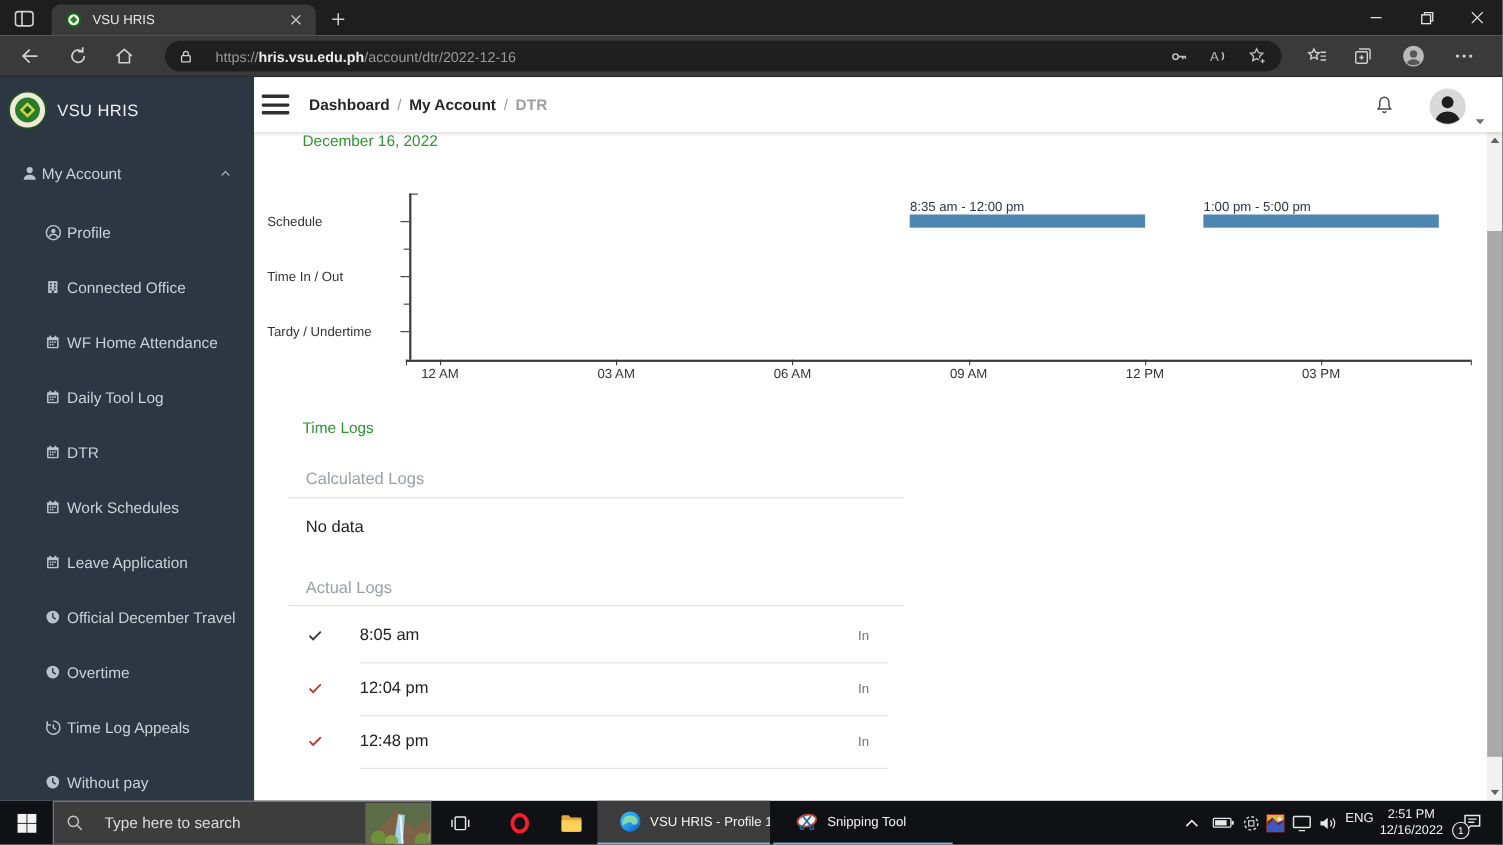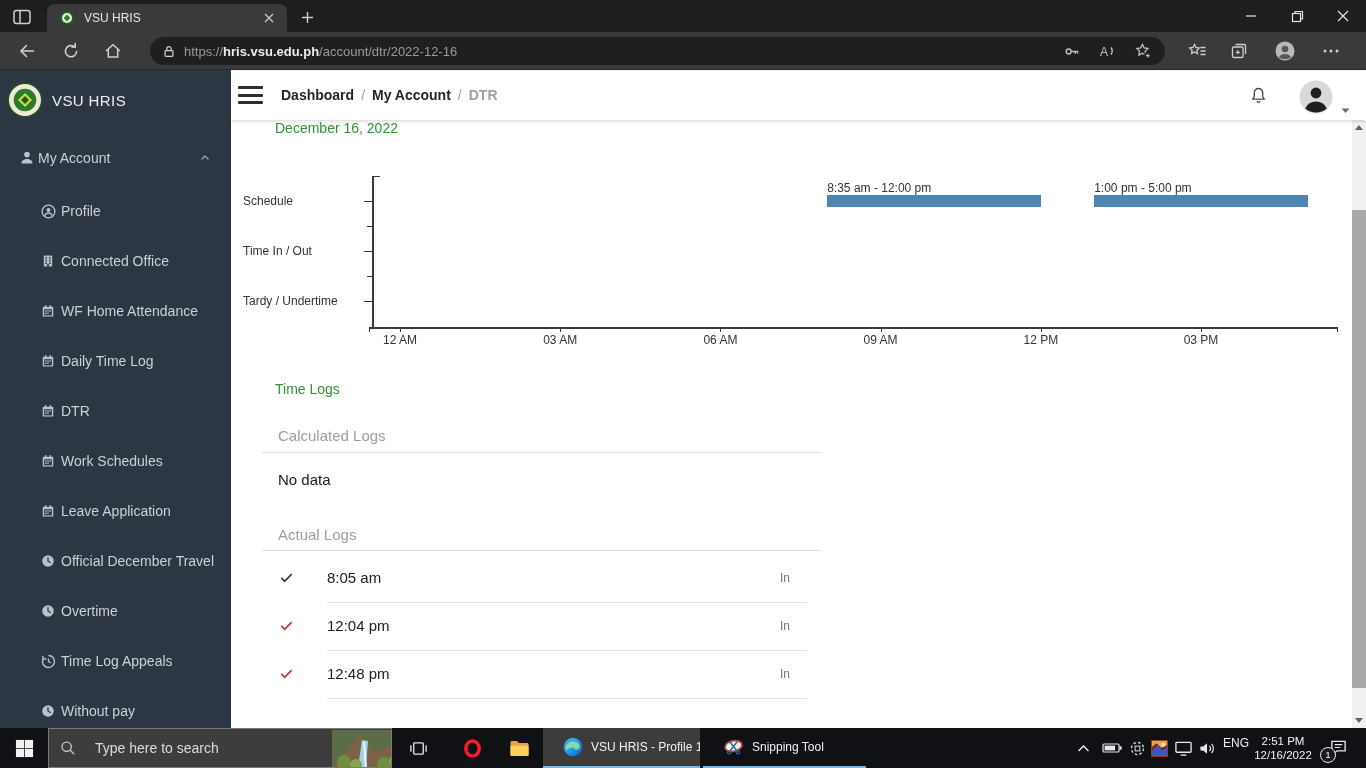--- a/index.html
+++ b/index.html
@@ -12,21 +12,21 @@
   .tab{position:absolute;left:47px;top:4px;width:240px;height:28px;background:#3a3a3a;border-radius:8px 8px 0 0;display:flex;align-items:center;}
   .favicon{margin-left:12px;display:flex;}
   .tab-title{margin-left:9px;font-size:12px;color:#e8e8e8;flex:1;white-space:nowrap;overflow:hidden;}
   .tab-close{width:20px;height:20px;margin-right:8px;display:flex;align-items:center;justify-content:center;border-radius:4px;}
   .newtab{position:absolute;left:295px;top:6px;width:24px;height:22px;display:flex;align-items:center;justify-content:center;color:#cfcfcf;font-size:17px;}
   .wc{position:absolute;top:0;width:46px;height:32px;display:flex;align-items:center;justify-content:center;}
   .wc.min{left:1228px}.wc.max{left:1274px}.wc.close{left:1320px}
   .toolbar{position:absolute;left:0;top:32px;width:1366px;height:38px;background:#3a3a3a;border-bottom:1px solid #2a2a2a;box-sizing:border-box;}
   .tbtn{position:absolute;top:2px;width:34px;height:34px;display:flex;align-items:center;justify-content:center;border-radius:6px;}
   .urlbar{position:absolute;left:150px;top:5px;width:1015px;height:28px;background:#1f1f1f;border-radius:14px;display:flex;align-items:center;box-sizing:border-box;padding:0 12px;}
-  .url{margin-left:8px;font-size:13px;white-space:nowrap;}
+  .url{margin-left:20px;font-size:13px;white-space:nowrap;}
   .url .dim{color:#9a9a9a;}
   .url .host{color:#ececec;font-weight:bold;}
   .pill-ic{position:absolute;top:2px;width:28px;height:24px;display:flex;align-items:center;justify-content:center;}
 
   
   .sidebar{position:absolute;left:0;top:70px;width:231px;height:658px;background:#2d3743;overflow:hidden;}
   .brand{position:absolute;left:0;top:0;width:231px;height:60px;}
   .brand-logo{position:absolute;left:7px;top:12px;width:36px;height:36px;}
   .brand-name{position:absolute;left:52px;top:22px;font-size:15px;color:#eceff3;letter-spacing:.4px;}
   .mi{position:absolute;left:0;width:231px;height:34px;display:flex;align-items:center;color:#c9d1d9;font-size:14px;cursor:pointer;}
@@ -306,21 +306,21 @@
               <rect x="9.8" y="1.4" width="1.8" height="2.6" fill="currentColor"></rect>
               <g fill="currentColor">
                 <rect x="4.8" y="7.2" width="1.6" height="1.6"></rect>
                 <rect x="7.2" y="7.2" width="1.6" height="1.6"></rect>
                 <rect x="9.6" y="7.2" width="1.6" height="1.6"></rect>
                 <rect x="4.8" y="9.8" width="1.6" height="1.6"></rect>
                 <rect x="7.2" y="9.8" width="1.6" height="1.6"></rect>
               </g>
             </svg>
           </span>
-          <span class="lbl">Daily Time Log</span>
+          <span class="lbl">Daily Tool Log</span>
         </div>
         <div class="mi sub" style="top: 324px;">
           <span class="ic">
             <svg viewBox="0 0 16 16" width="14" height="14">
               <rect x="2" y="3" width="12" height="11.4" rx="1" fill="currentColor"></rect>
               <rect x="3.6" y="6" width="8.8" height="7" fill="#2d3743"></rect>
               <rect x="4.4" y="1.4" width="1.8" height="2.6" fill="currentColor"></rect>
               <rect x="9.8" y="1.4" width="1.8" height="2.6" fill="currentColor"></rect>
               <g fill="currentColor">
                 <rect x="4.8" y="7.2" width="1.6" height="1.6"></rect>

